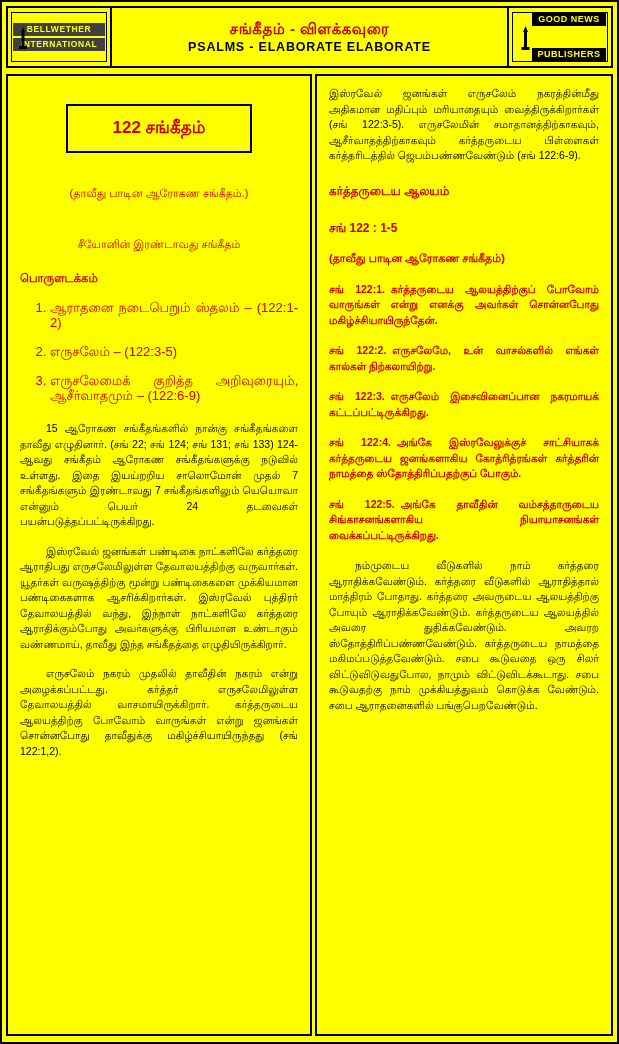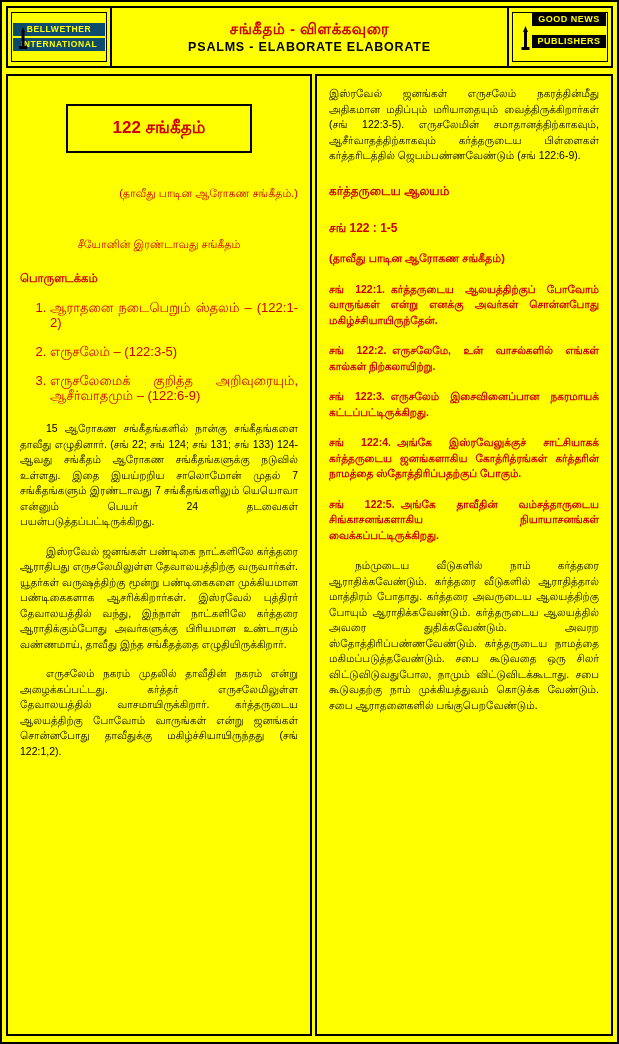--- a/index.html
+++ b/index.html
@@ -46,21 +46,21 @@
     border: 1px solid #000;
     background: #ffff00;
     display: flex;
     flex-direction: column;
     align-items: center;
     justify-content: center;
     position: relative;
   }
   .logo-band {
     width: 92px;
-    background: #0c4a6e;
+    background: #404040;
     color: #ffff00;
     font-size: 8.5px;
     font-weight: bold;
     letter-spacing: 0.6px;
     text-align: center;
     padding: 1px 0;
     line-height: 11px;
   }
   .logo-band.second { margin-top: 2px; }
   .logo-emblem {
@@ -99,21 +99,21 @@
     padding: 3px;
   }
   .pub-inner {
     width: 96px;
     height: 50px;
     border: 1px solid #000;
     background: #ffff00;
     display: flex;
     flex-direction: column;
     align-items: center;
-    justify-content: flex-start;
+    justify-content: space-between;
     position: relative;
   }
   .pub-band {
     width: 74px;
     margin-left: 18px;
     background: #000000;
     color: #ffff00;
     font-size: 9px;
     font-weight: bold;
     letter-spacing: 0.5px;
@@ -150,21 +150,21 @@
     border: 2px solid #000000;
     text-align: center;
     padding: 12px 5px;
     font-size: 17px;
     font-weight: bold;
     color: #cc0000;
     background: #ffff00;
   }
 
   .center-line {
-    text-align: right;
+    text-align: center;
     font-size: 11px;
     color: #cc0000;
     margin-top: 34px;
   }
   .center-line2 {
     text-align: center;
     font-size: 11px;
     color: #cc0000;
     margin-top: 37px;
   }

